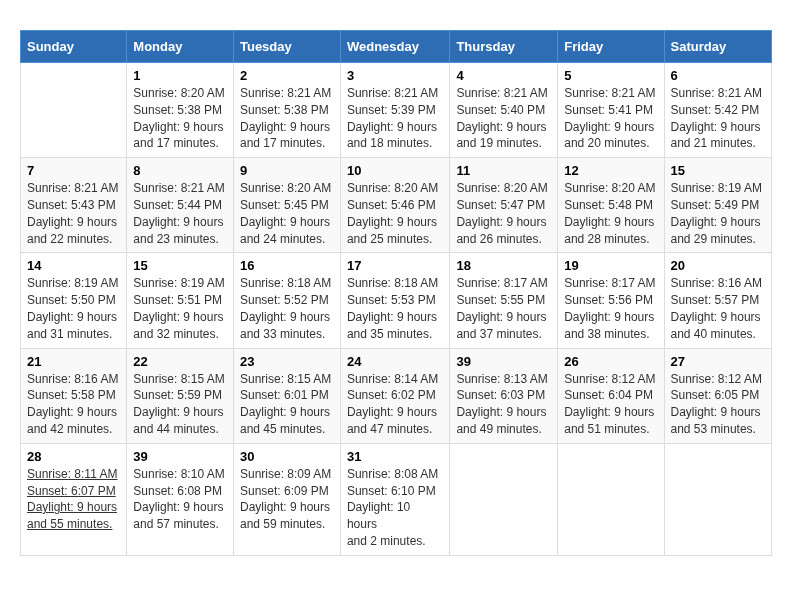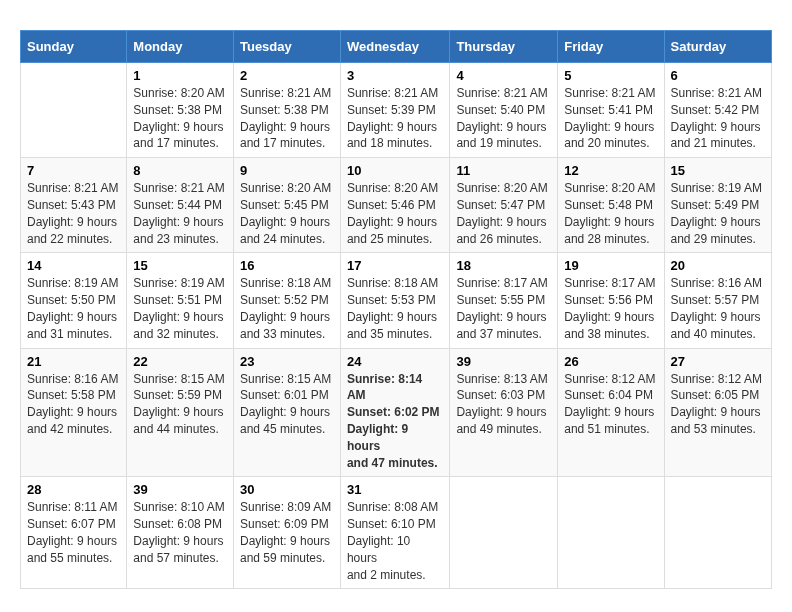--- a/index.html
+++ b/index.html
@@ -265,21 +265,21 @@
         </td>
         <td>
           <span class="day-number">23</span>
           <div class="day-info" style="white-space: pre-line;">Sunrise: 8:15 AM
 Sunset: 6:01 PM
 Daylight: 9 hours
 and 45 minutes.</div>
         </td>
         <td>
           <span class="day-number">24</span>
-          <div class="day-info" style="white-space: pre-line; font-weight: bold;">Sunrise: 8:14 AM
+          <div class="day-info" style="white-space: pre-line;">Sunrise: 8:14 AM
 Sunset: 6:02 PM
 Daylight: 9 hours
 and 47 minutes.</div>
         </td>
         <td>
           <span class="day-number">39</span>
           <div class="day-info" style="white-space: pre-line;">Sunrise: 8:13 AM
 Sunset: 6:03 PM
 Daylight: 9 hours
 and 49 minutes.</div>
@@ -295,21 +295,21 @@
           <span class="day-number">27</span>
           <div class="day-info" style="white-space: pre-line;">Sunrise: 8:12 AM
 Sunset: 6:05 PM
 Daylight: 9 hours
 and 53 minutes.</div>
         </td>
       </tr>
       <tr>
         <td>
           <span class="day-number">28</span>
-          <div class="day-info" style="white-space: pre-line;">Sunrise: 8:11 AM
+          <div class="day-info" style="white-space: pre-line; text-decoration: underline;">Sunrise: 8:11 AM
 Sunset: 6:07 PM
 Daylight: 9 hours
 and 55 minutes.</div>
         </td>
         <td>
           <span class="day-number">39</span>
           <div class="day-info" style="white-space: pre-line;">Sunrise: 8:10 AM
 Sunset: 6:08 PM
 Daylight: 9 hours
 and 57 minutes.</div>

